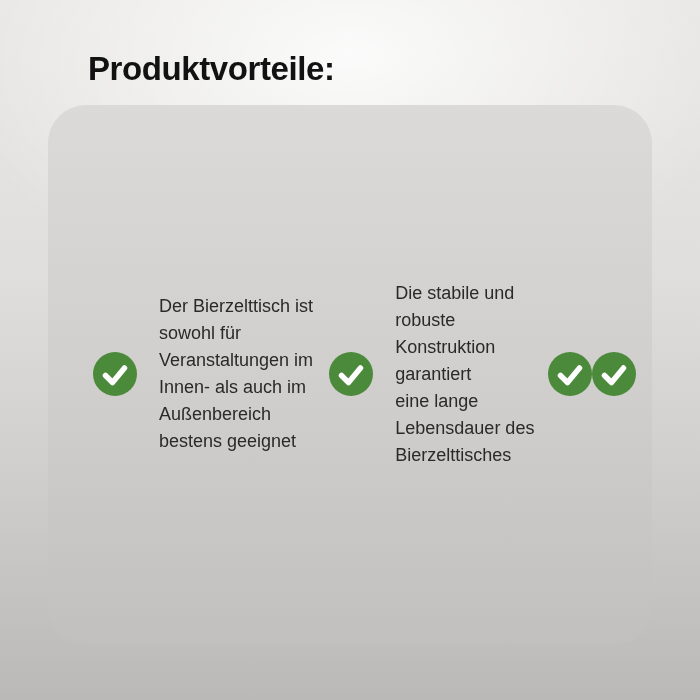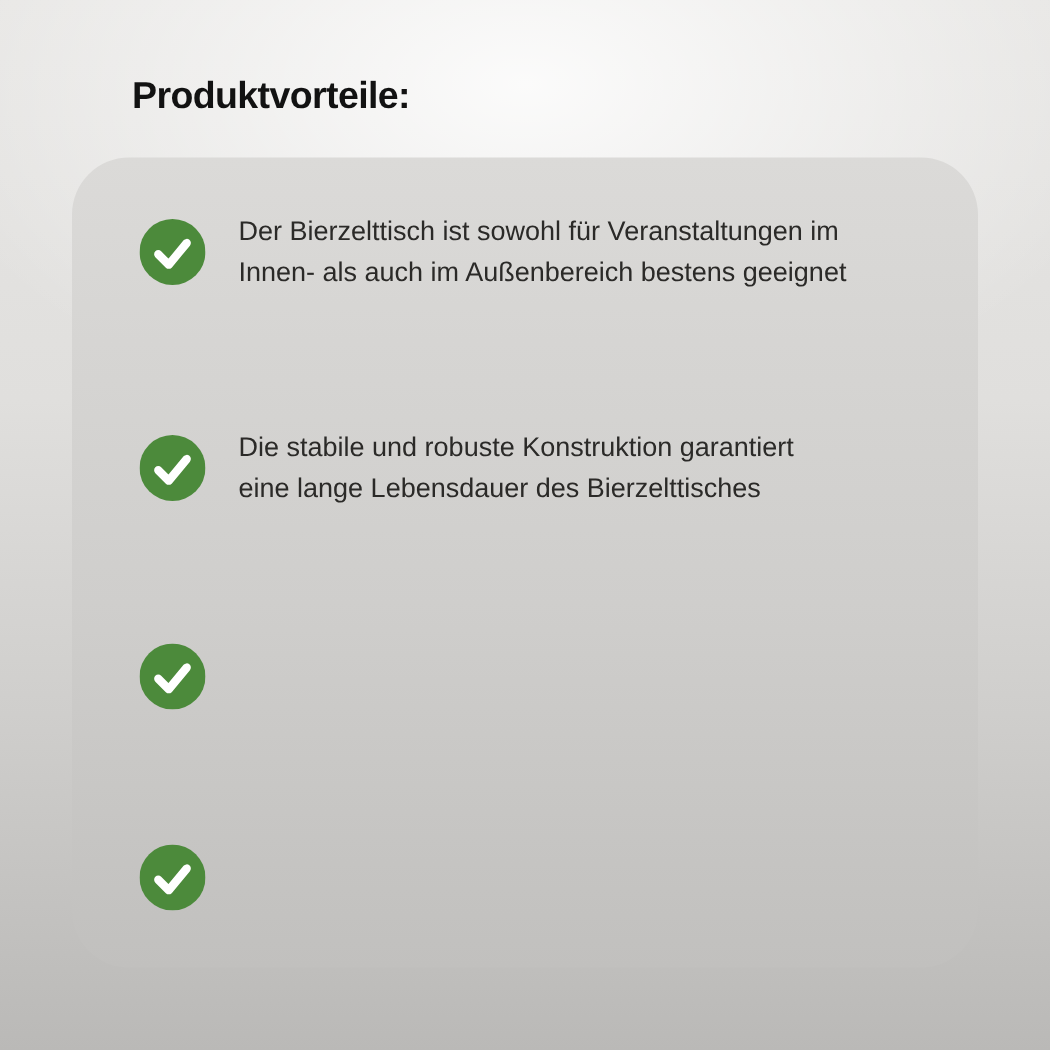--- a/index.html
+++ b/index.html
@@ -12,37 +12,37 @@
     height: 700px;
     background:
       radial-gradient(ellipse 95% 55% at 50% 8%, rgba(255,255,255,0.85) 0%, rgba(255,255,255,0.0) 62%),
       linear-gradient(180deg, #e7e6e4 0%, #e0dfdd 38%, #cfcecc 68%, #bab9b7 100%);
   }
 
   .page-title {
     position: absolute;
     left: 88px;
     top: 50px;
-    font-size: 25px;
+    font-size: 33px;
     font-weight: 700;
     letter-spacing: -0.4px;
     color: #121212;
     font-family: "Liberation Sans", sans-serif;
   }
 
   .panel {
     position: absolute;
     left: 48px;
     top: 105px;
     width: 604px;
     height: 540px;
     border-radius: 38px;
     background: linear-gradient(180deg, #dbdad8 0%, #cfcecc 55%, #c1c0be 100%);
     display: flex;
-    flex-direction: column;
+    flex-direction: row;
     justify-content: space-between;
     padding: 36px 16px 38px 45px;
   }
 
   .benefit-row {
     display: flex;
     align-items: center;
     gap: 22px;
   }
 

